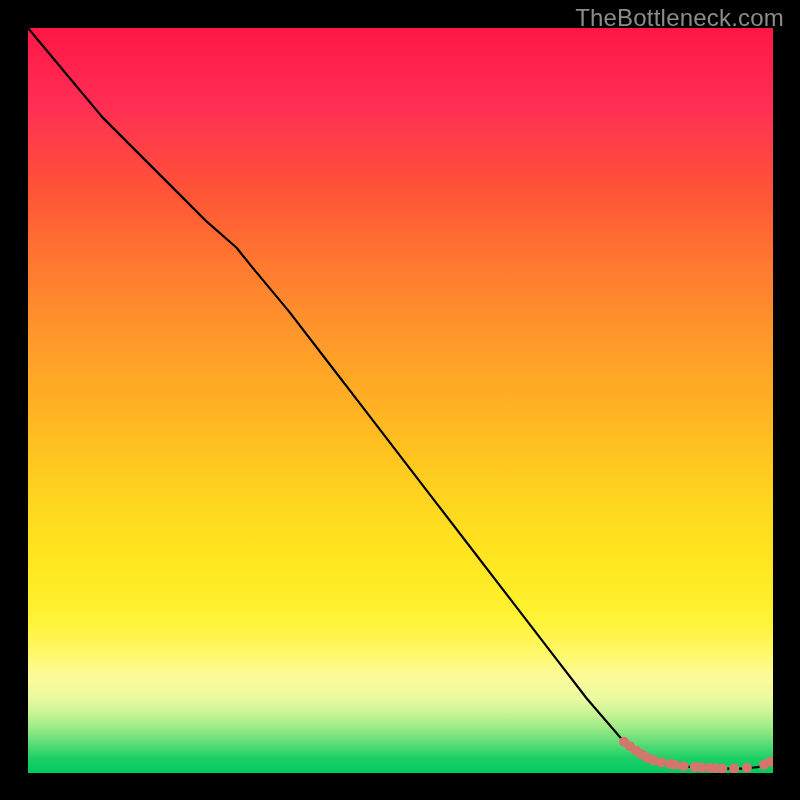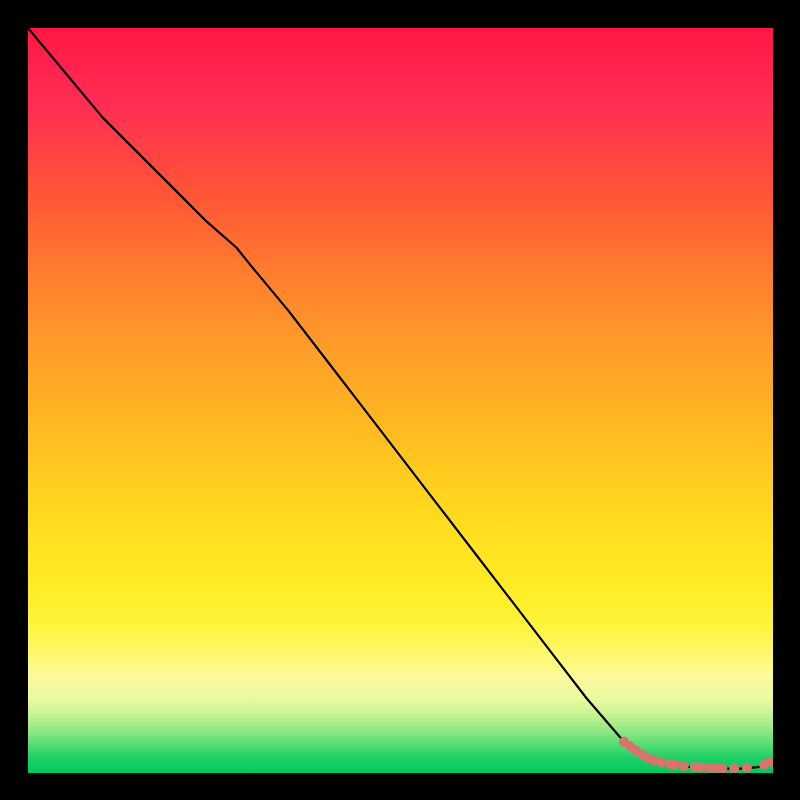--- a/index.html
+++ b/index.html
@@ -55,20 +55,21 @@
     position: absolute;
     inset: 0;
     width: 100%;
     height: 100%;
   }
 </style>
 </head>
 <body>
 
 <div class="canvas">
+  <div class="watermark">TheBottleneck.com</div>
   <div class="plot">
     <div class="gradient"></div>
     <svg class="chart-svg" viewBox="0 0 745 745" preserveAspectRatio="none">
       <path id="curve-path" fill="none" stroke="#000" stroke-width="2.2" stroke-linecap="round" stroke-linejoin="round" d="M0.00 0.00 L37.25 44.70 L74.50 89.40 L111.75 126.65 L149.00 163.90 L178.80 193.70 L208.60 219.77 L223.50 238.40 L260.75 283.10 L298.00 331.52 L335.25 379.95 L372.50 428.38 L409.75 476.80 L447.00 525.23 L484.25 573.65 L521.50 622.08 L558.75 670.50 L596.00 713.71 L610.90 724.14 L625.80 731.59 L640.70 736.06 L655.60 738.29 L670.50 739.78 L685.40 740.53 L700.30 740.53 L715.20 740.53 L730.10 739.04 L737.55 736.80 L745.00 733.08"></path>
       <g id="scatter-group">
           <circle cx="596.00" cy="713.71" r="5" fill="#d4766b"></circle>
           <circle cx="601.96" cy="718.18" r="5" fill="#d4766b"></circle>
           <circle cx="607.92" cy="722.65" r="5" fill="#d4766b"></circle>
           <circle cx="613.88" cy="726.38" r="5" fill="#d4766b"></circle>
           <circle cx="619.84" cy="730.10" r="5" fill="#d4766b"></circle>

